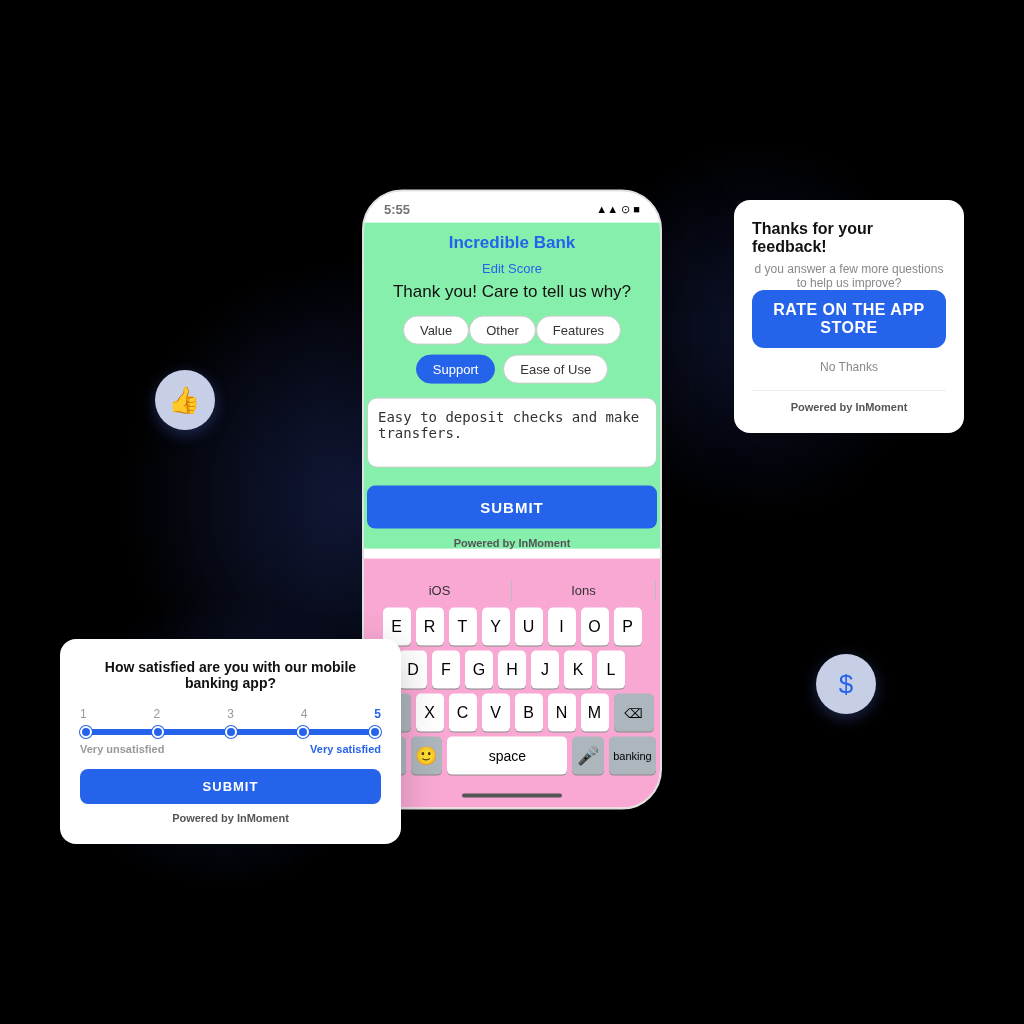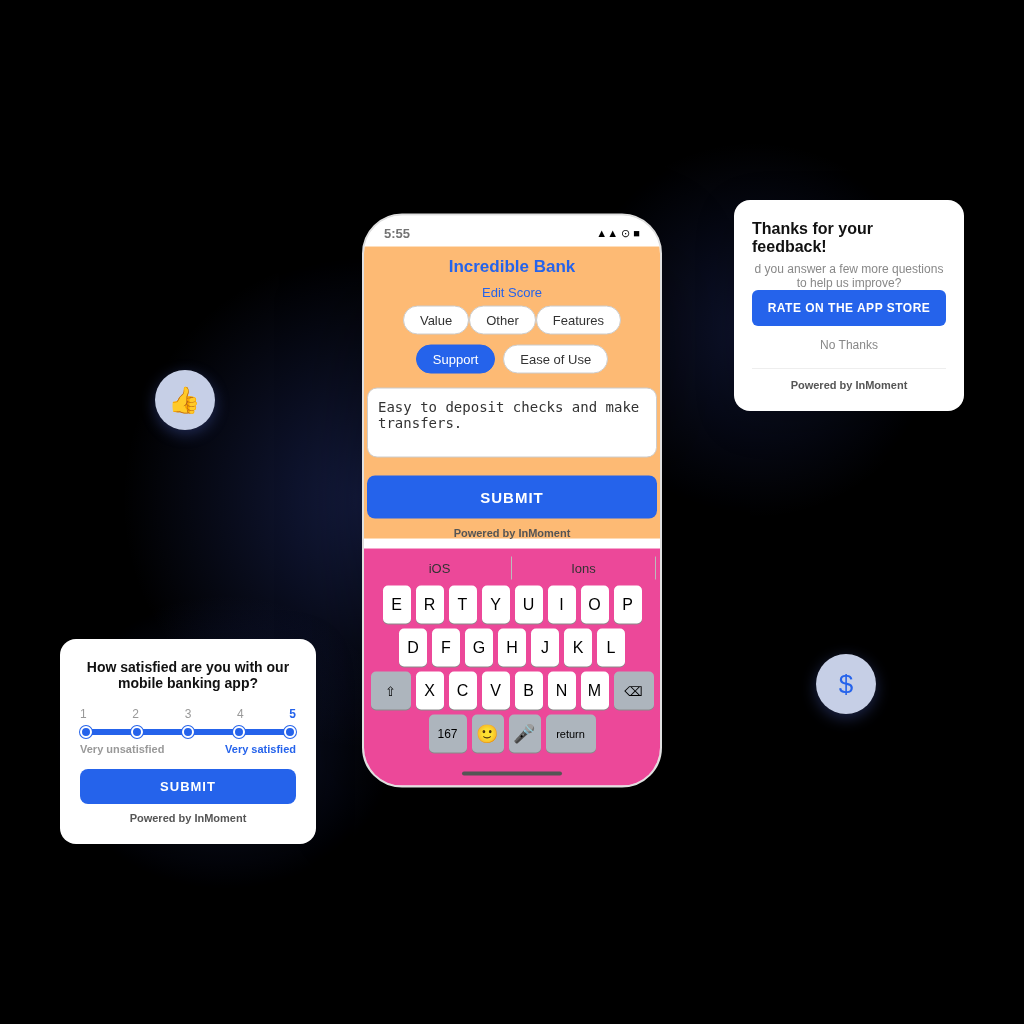--- a/index.html
+++ b/index.html
@@ -48,21 +48,21 @@
     .phone-status-icons {
       display: flex;
       gap: 5px;
       align-items: center;
       font-size: 11px;
       color: #000;
     }
 
     .phone-content {
       padding: 10px 3px 0;
-      background: #fdba74;
+      background: #86efac;
     }
 
     .bank-title {
       text-align: center;
       font-size: 17px;
       font-weight: 700;
       color: #2563eb;
       margin-bottom: 8px;
     }
 
@@ -147,22 +147,22 @@
       margin-bottom: 10px;
     }
 
     .powered-by span {
       font-weight: 700;
       color: #555;
     }
 
     
     .keyboard {
-      background: #ec4899;
-      padding: 8px 4px 4px;
+      background: #f9a8d4;
+      padding: 20px 4px 4px;
     }
 
     .keyboard-top-row {
       display: flex;
       justify-content: space-around;
       margin-bottom: 6px;
     }
 
     .keyboard-suggestion {
       font-size: 13px;
@@ -224,21 +224,21 @@
       background: #555;
       border-radius: 2px;
       margin: 6px auto 0;
     }
 
     
     .card-satisfaction {
       position: absolute;
       left: 60px;
       bottom: 180px;
-      width: 256px;
+      width: 341px;
       background: #fff;
       border-radius: 16px;
       box-shadow: 0 10px 40px rgba(0,0,0,0.2);
       padding: 20px;
       z-index: 20;
     }
 
     .card-satisfaction h3 {
       font-size: 14px;
       font-weight: 600;
@@ -352,23 +352,23 @@
       color: #888;
       text-align: center;
     }
 
     .appstore-btn {
       display: block;
       width: 100%;
       background: #2563eb;
       color: #fff;
       border: none;
-      border-radius: 6px;
+      border-radius: 12px;
       padding: 11px;
-      font-size: 12px;
+      font-size: 16px;
       font-weight: 700;
       letter-spacing: 0.5px;
       cursor: pointer;
       text-align: center;
       margin-bottom: 12px;
     }
 
     .no-thanks {
       text-align: center;
       font-size: 12px;
@@ -518,20 +518,21 @@
   <div class="phone">
 
     <div class="phone-top-bar">
       <span class="phone-time">5:55</span>
       <span class="phone-status-icons">▲▲ ⊙ ■</span>
     </div>
 
     <div class="phone-content">
       <div class="bank-title">Incredible Bank</div>
       <div class="edit-score">Edit Score</div>
+      <div class="survey-question">Thank you! Care to tell us why?</div>
 
       <div class="tag-buttons">
         <button class="tag-btn">Value</button>
         <button class="tag-btn">Other</button>
         <button class="tag-btn">Features</button>
       </div>
 
       <div class="tag-row2">
         <button class="tag-btn active">Support</button>
         <button class="tag-btn">Ease of Use</button>
@@ -576,21 +577,22 @@
         <div class="key">C</div>
         <div class="key">V</div>
         <div class="key">B</div>
         <div class="key">N</div>
         <div class="key">M</div>
         <div class="key gray wide">⌫</div>
       </div>
       <div class="key-row">
         <div class="key gray wide" style="max-width:38px;font-size:12px">167</div>
         <div class="key gray" style="max-width:32px;font-size:18px">🙂</div>
+        <div class="key space">space</div>
         <div class="key gray" style="max-width:32px;font-size:18px">🎤</div>
-        <div class="key gray wide" style="max-width:50px;font-size:11px">return</div>
+        <div class="key gray wide" style="max-width:50px;font-size:11px">banking</div>
       </div>
       <div style="height:8px;"></div>
       <div class="home-indicator"></div>
       <div style="height:6px;"></div>
     </div>
   </div>
 </div>
 
 </body></html>

